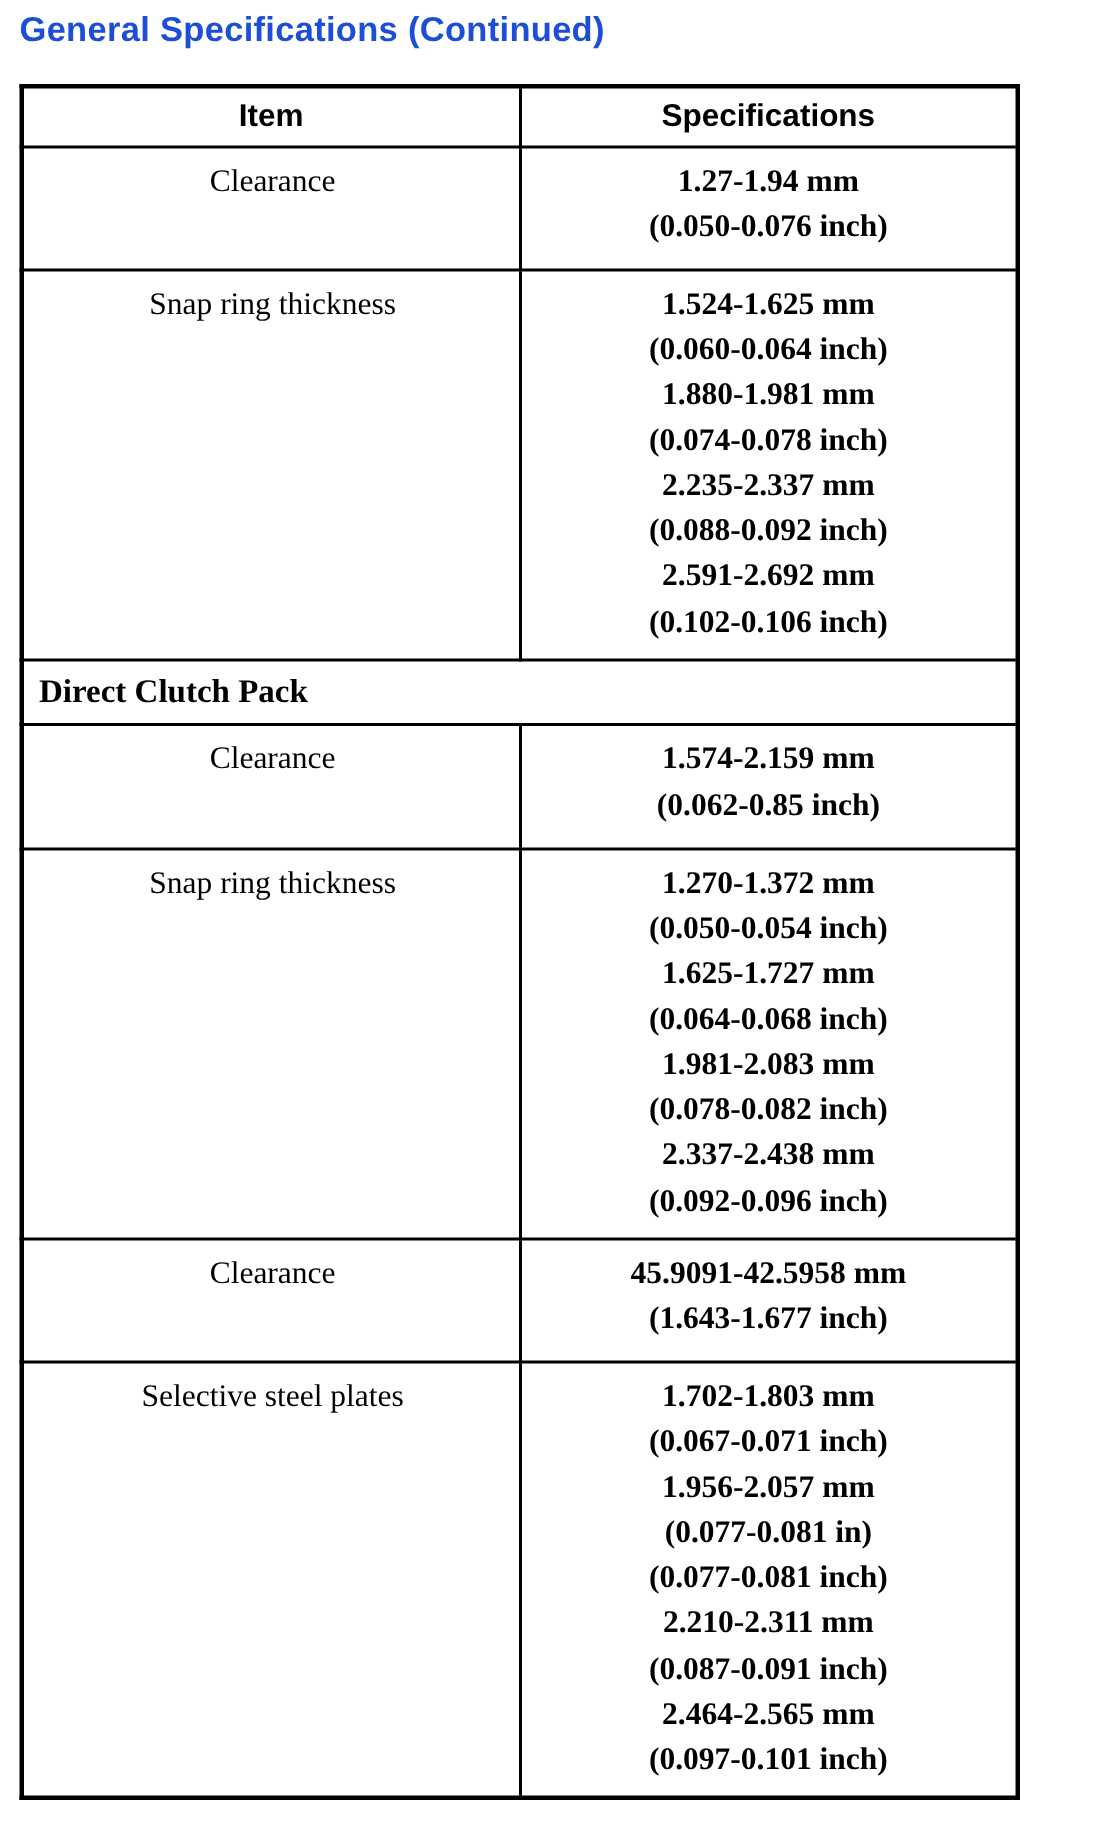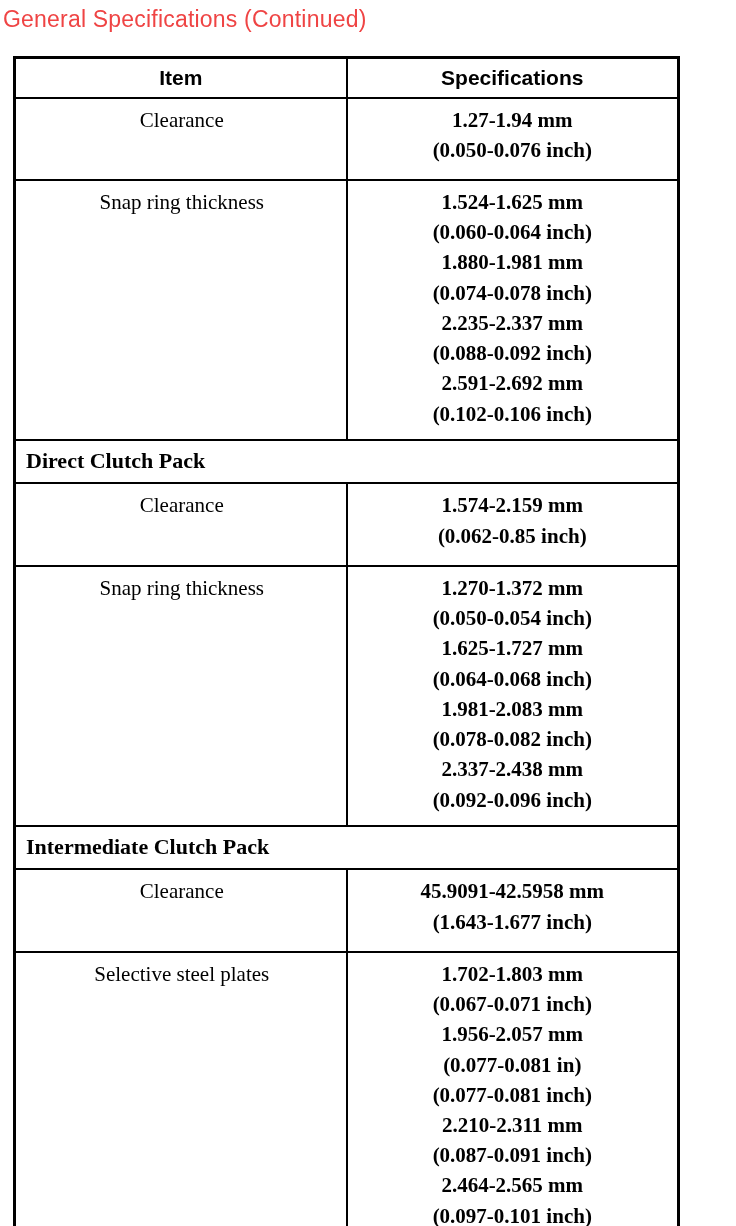--- a/index.html
+++ b/index.html
@@ -12,26 +12,26 @@
   .page {
     position: relative;
     width: 736px;
     height: 1226px;
     background: #ffffff;
     overflow: hidden;
   }
   .page-title {
     position: absolute;
     top: 6px;
-    left: 3px;
+    left: 13px;
     font-family: "Liberation Sans", sans-serif;
-    font-weight: normal;
+    font-weight: bold;
     font-size: 23px;
     letter-spacing: 0.2px;
-    color: #ef4444;
+    color: #1d4ed8;
   }
   table.spec-table {
     position: absolute;
     top: 56px;
     left: 13px;
     width: 667px;
     border-collapse: collapse;
     table-layout: fixed;
   }
   table.spec-table, table.spec-table th, table.spec-table td {
@@ -117,23 +117,20 @@
         <td class="item-cell">Snap ring thickness</td>
         <td class="spec-cell">1.270-1.372 mm
 (0.050-0.054 inch)
 1.625-1.727 mm
 (0.064-0.068 inch)
 1.981-2.083 mm
 (0.078-0.082 inch)
 2.337-2.438 mm
 (0.092-0.096 inch)</td>
       </tr>
-      <tr>
-        <td class="section-cell" colspan="2">Intermediate Clutch Pack</td>
-      </tr>
       <tr class="row-pad-tall">
         <td class="item-cell">Clearance</td>
         <td class="spec-cell">45.9091-42.5958 mm
 (1.643-1.677 inch)</td>
       </tr>
       <tr>
         <td class="item-cell">Selective steel plates</td>
         <td class="spec-cell">1.702-1.803 mm
 (0.067-0.071 inch)
 1.956-2.057 mm

